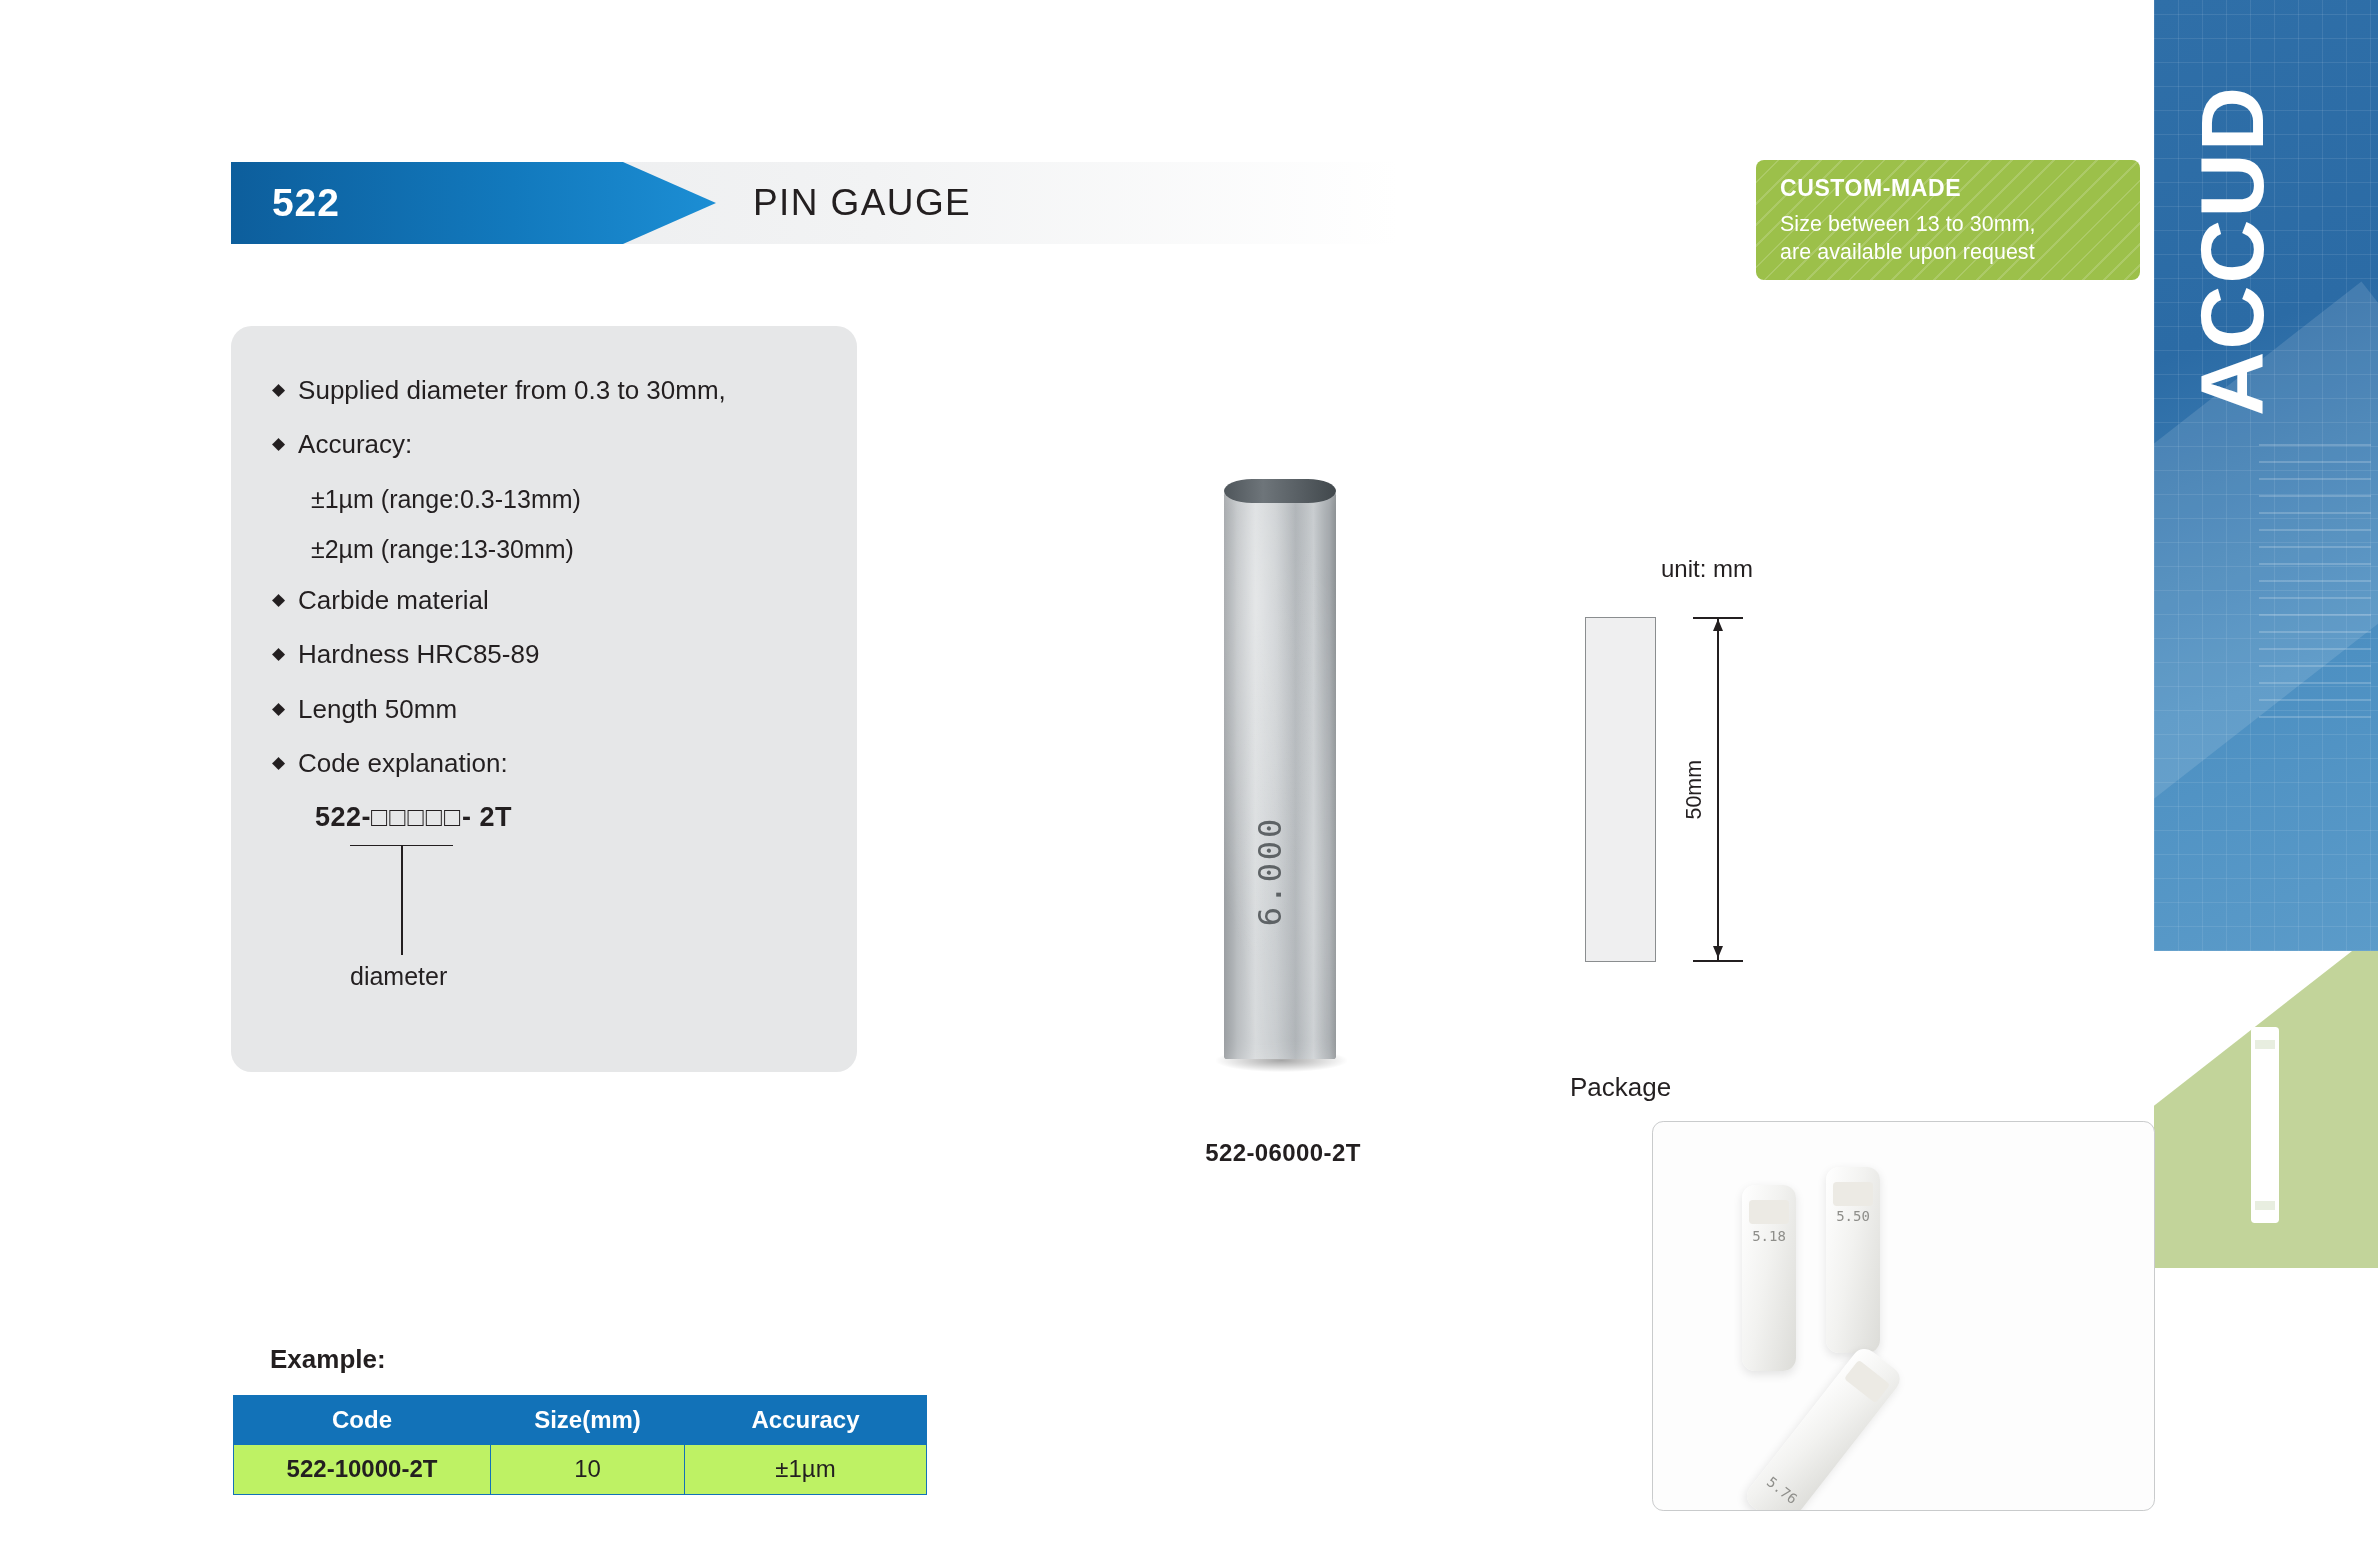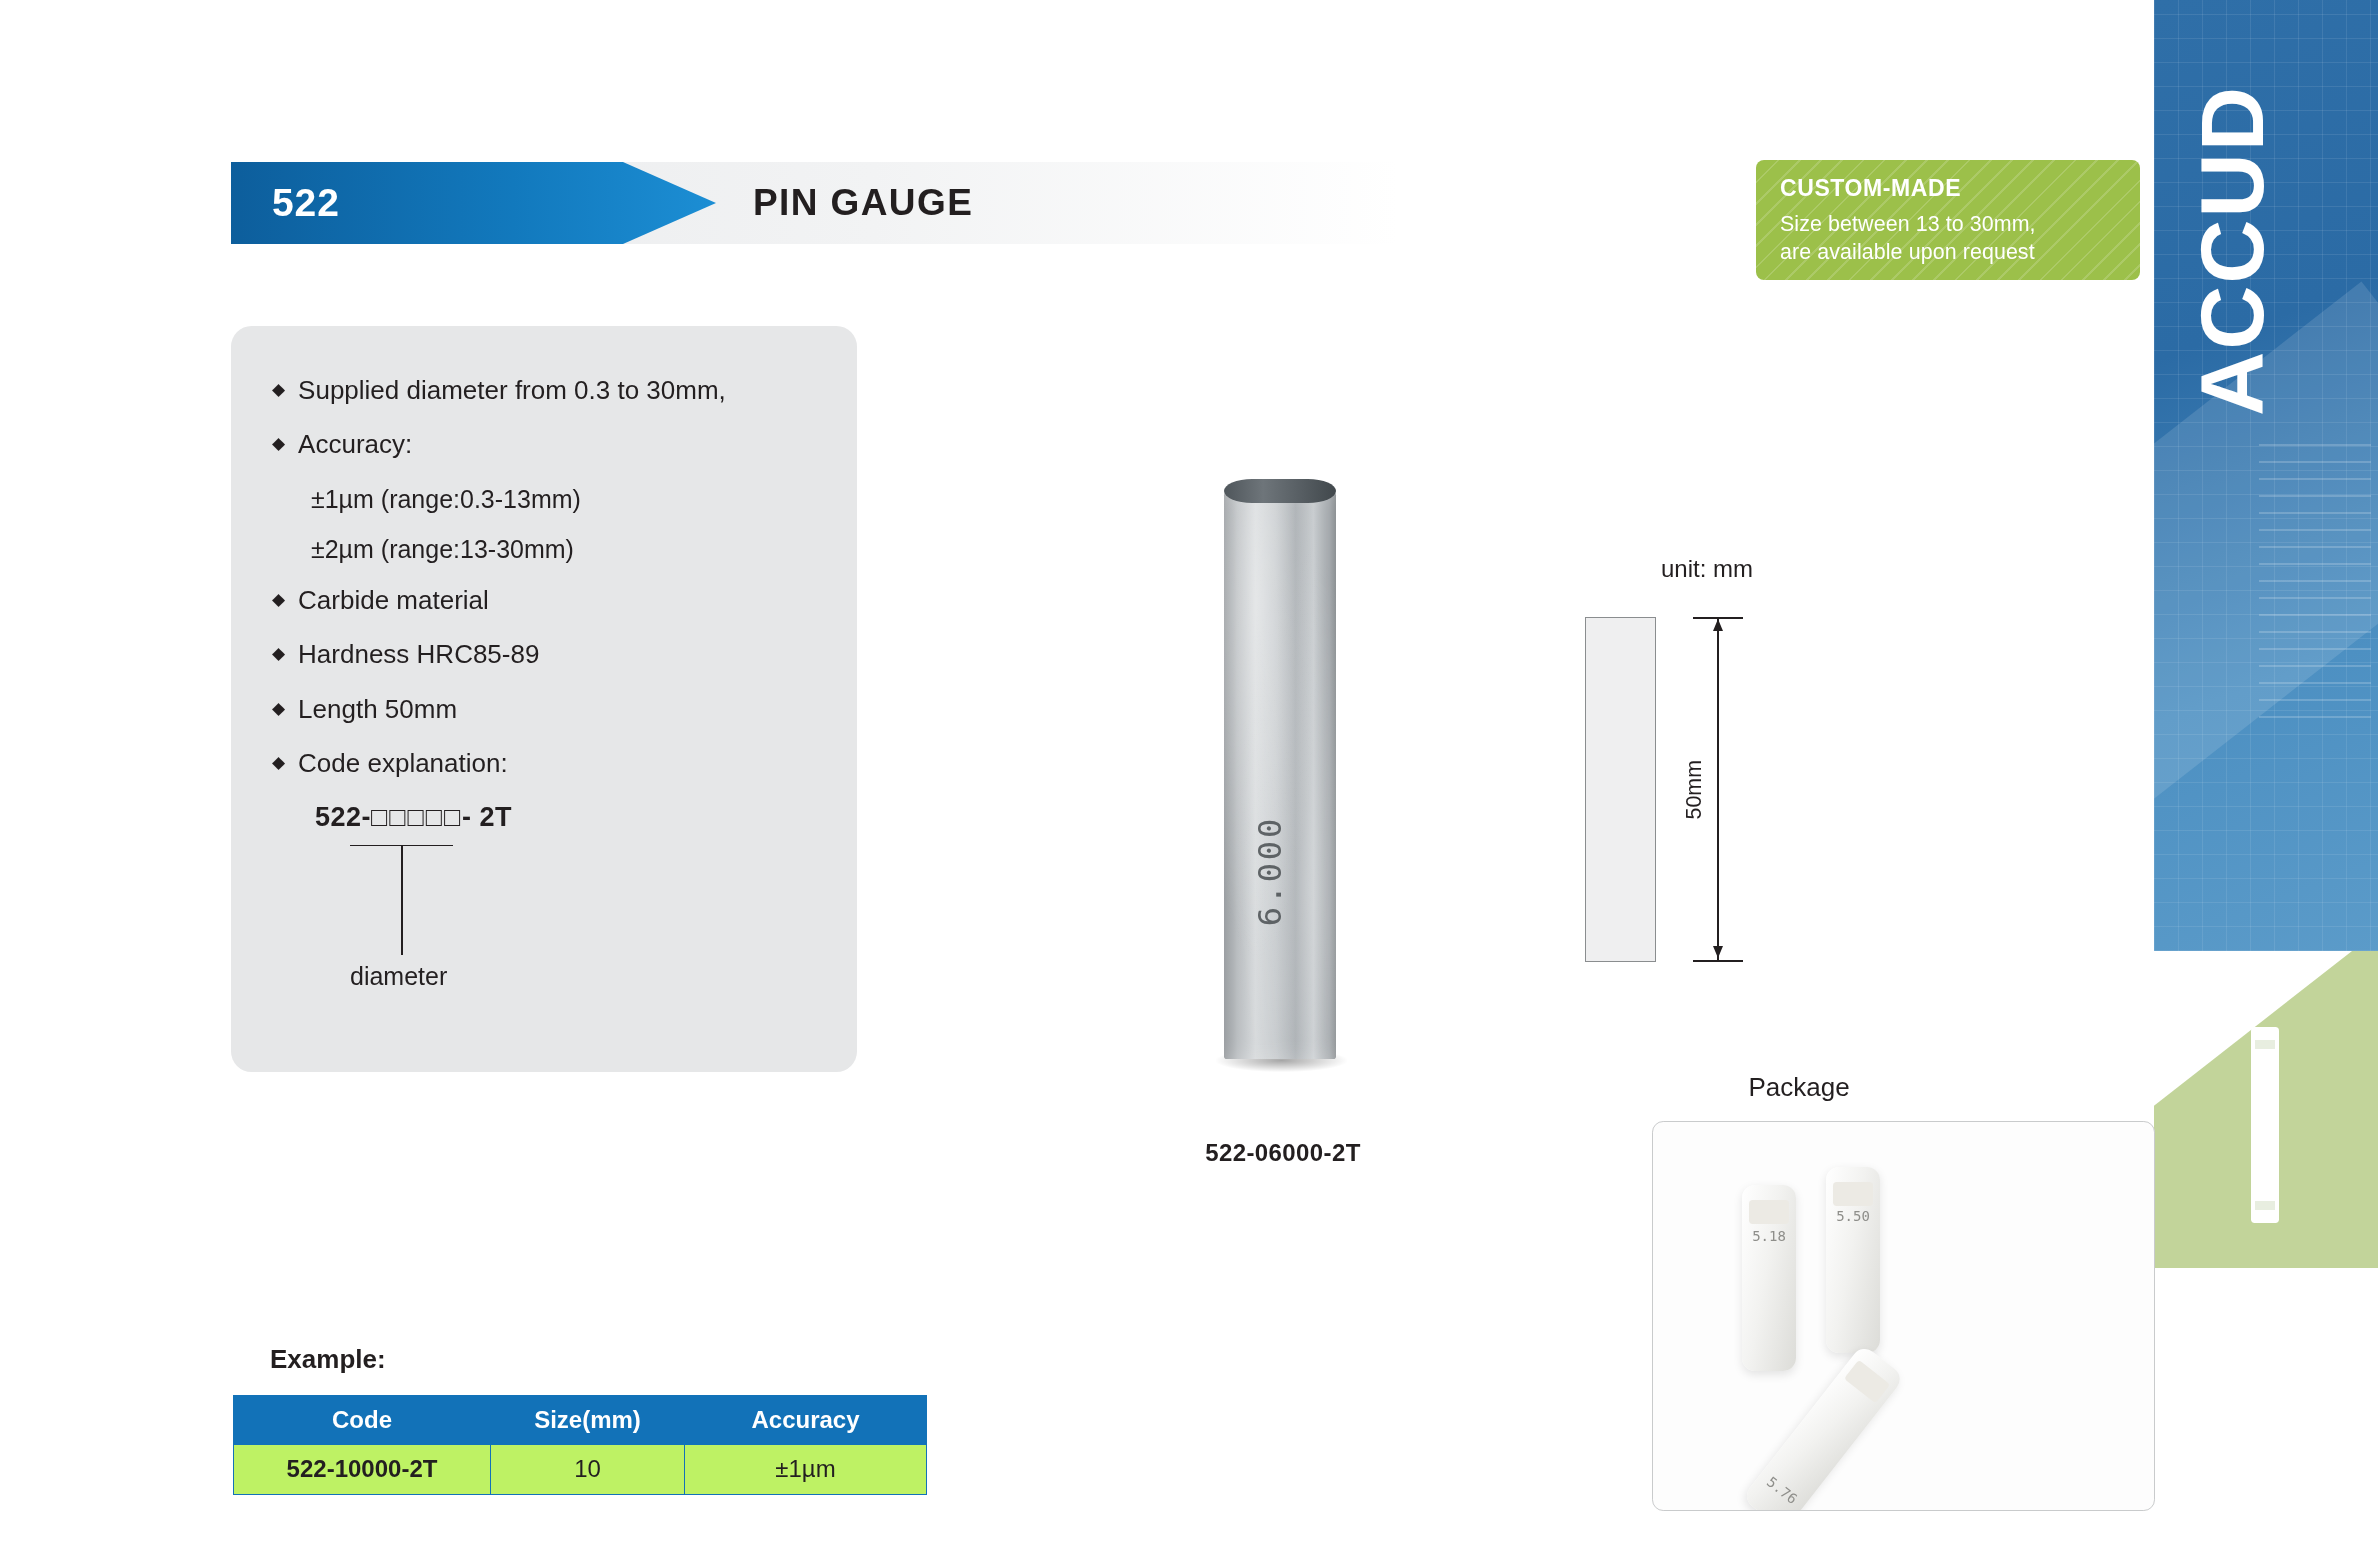--- a/index.html
+++ b/index.html
@@ -117,21 +117,21 @@
     font-weight: bold;
     letter-spacing: 0.9px;
   }
   .hdr-title {
     position: absolute;
     left: 522px; top: 0;
     height: 82px;
     display: flex; align-items: center;
     color: #231f20;
     font-size: 37px;
-    font-weight: bold;
+    font-weight: normal;
     letter-spacing: 1.4px;
   }
 
   
   .custom-badge {
     position: absolute;
     left: 1756px; top: 160px;
     width: 384px; height: 120px;
     background: #9cc04a;
     border-radius: 8px;
@@ -339,23 +339,22 @@
     font-size: 21.4px;
     color: #231f20;
     writing-mode: vertical-rl;
     text-orientation: mixed;
     transform: rotate(180deg);
   }
 
   
   .package-title {
     position: absolute;
-    left: 1650px; top: 1072px;
+    left: 1570px; top: 1072px;
     width: 298px;
-    text-align: center;
     font-size: 26px;
     color: #231f20;
   }
   .package-box {
     position: absolute;
     left: 1652px; top: 1121px;
     width: 503px; height: 390px;
     background: #fdfdfd;
     border: 1.9px solid #c9cbcc;
     border-radius: 11.2px;

